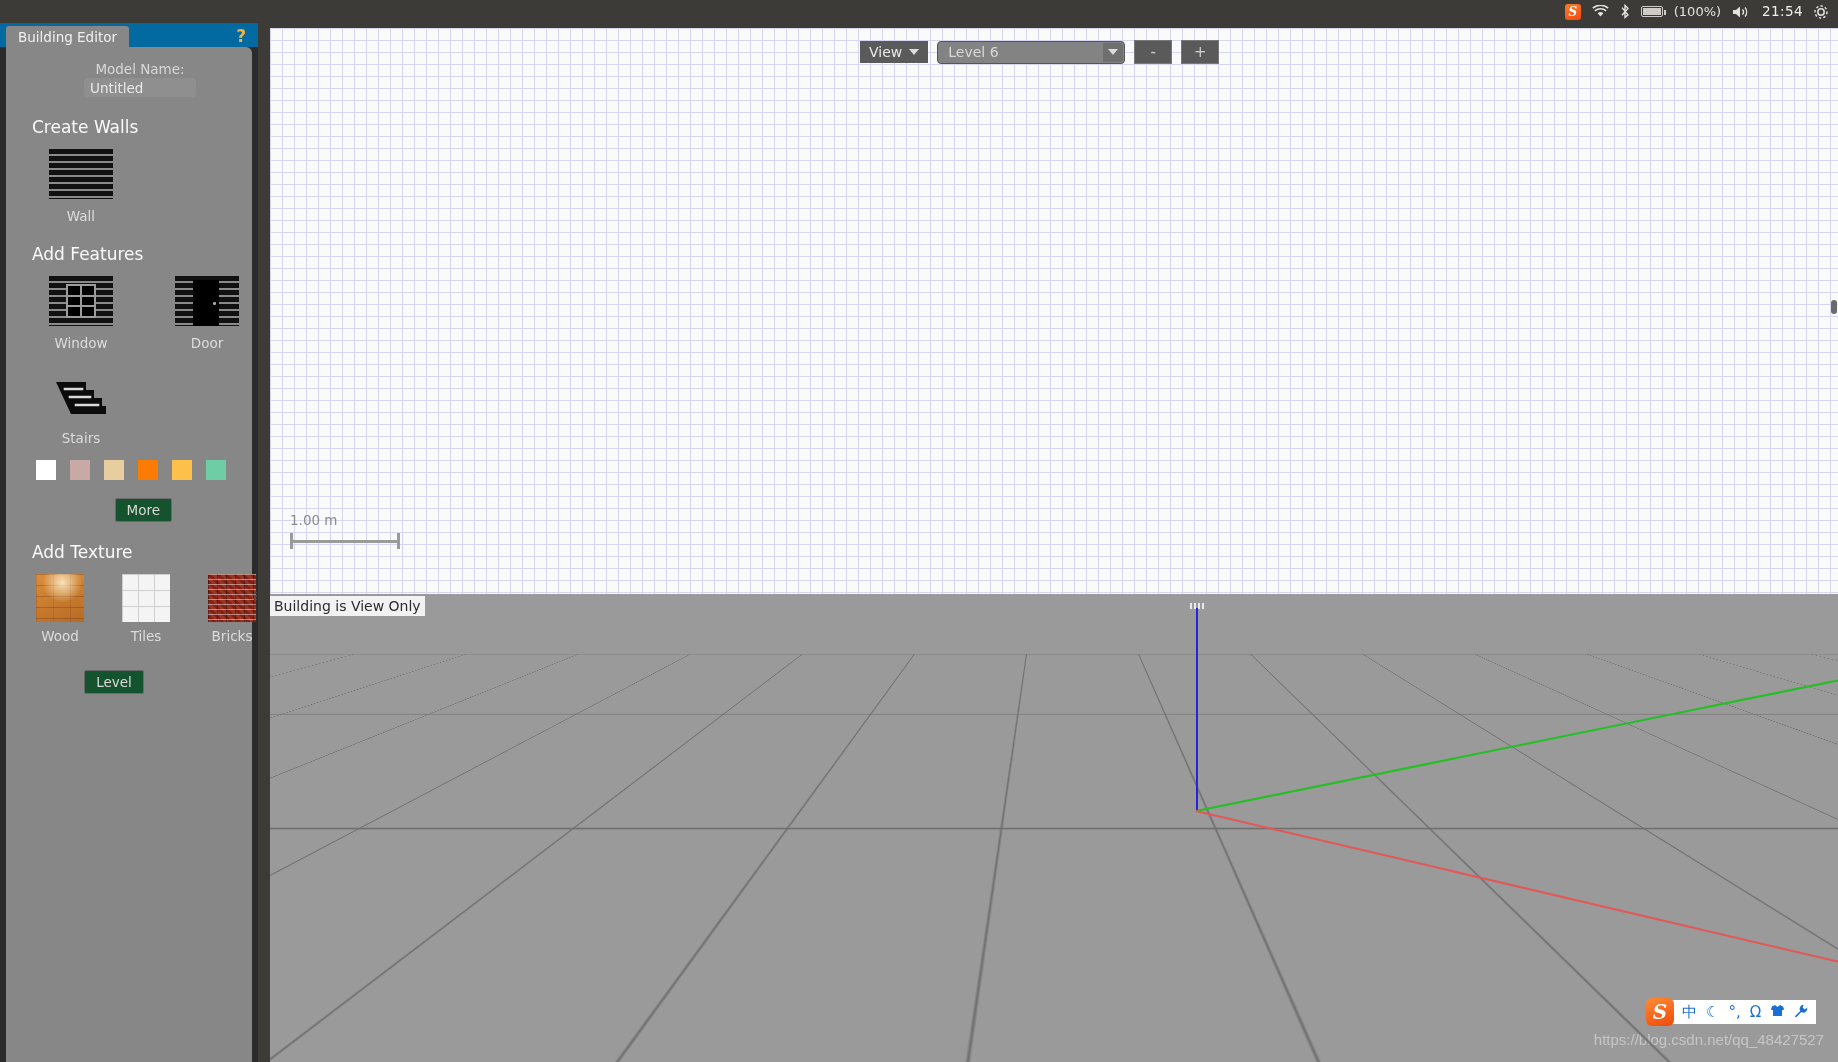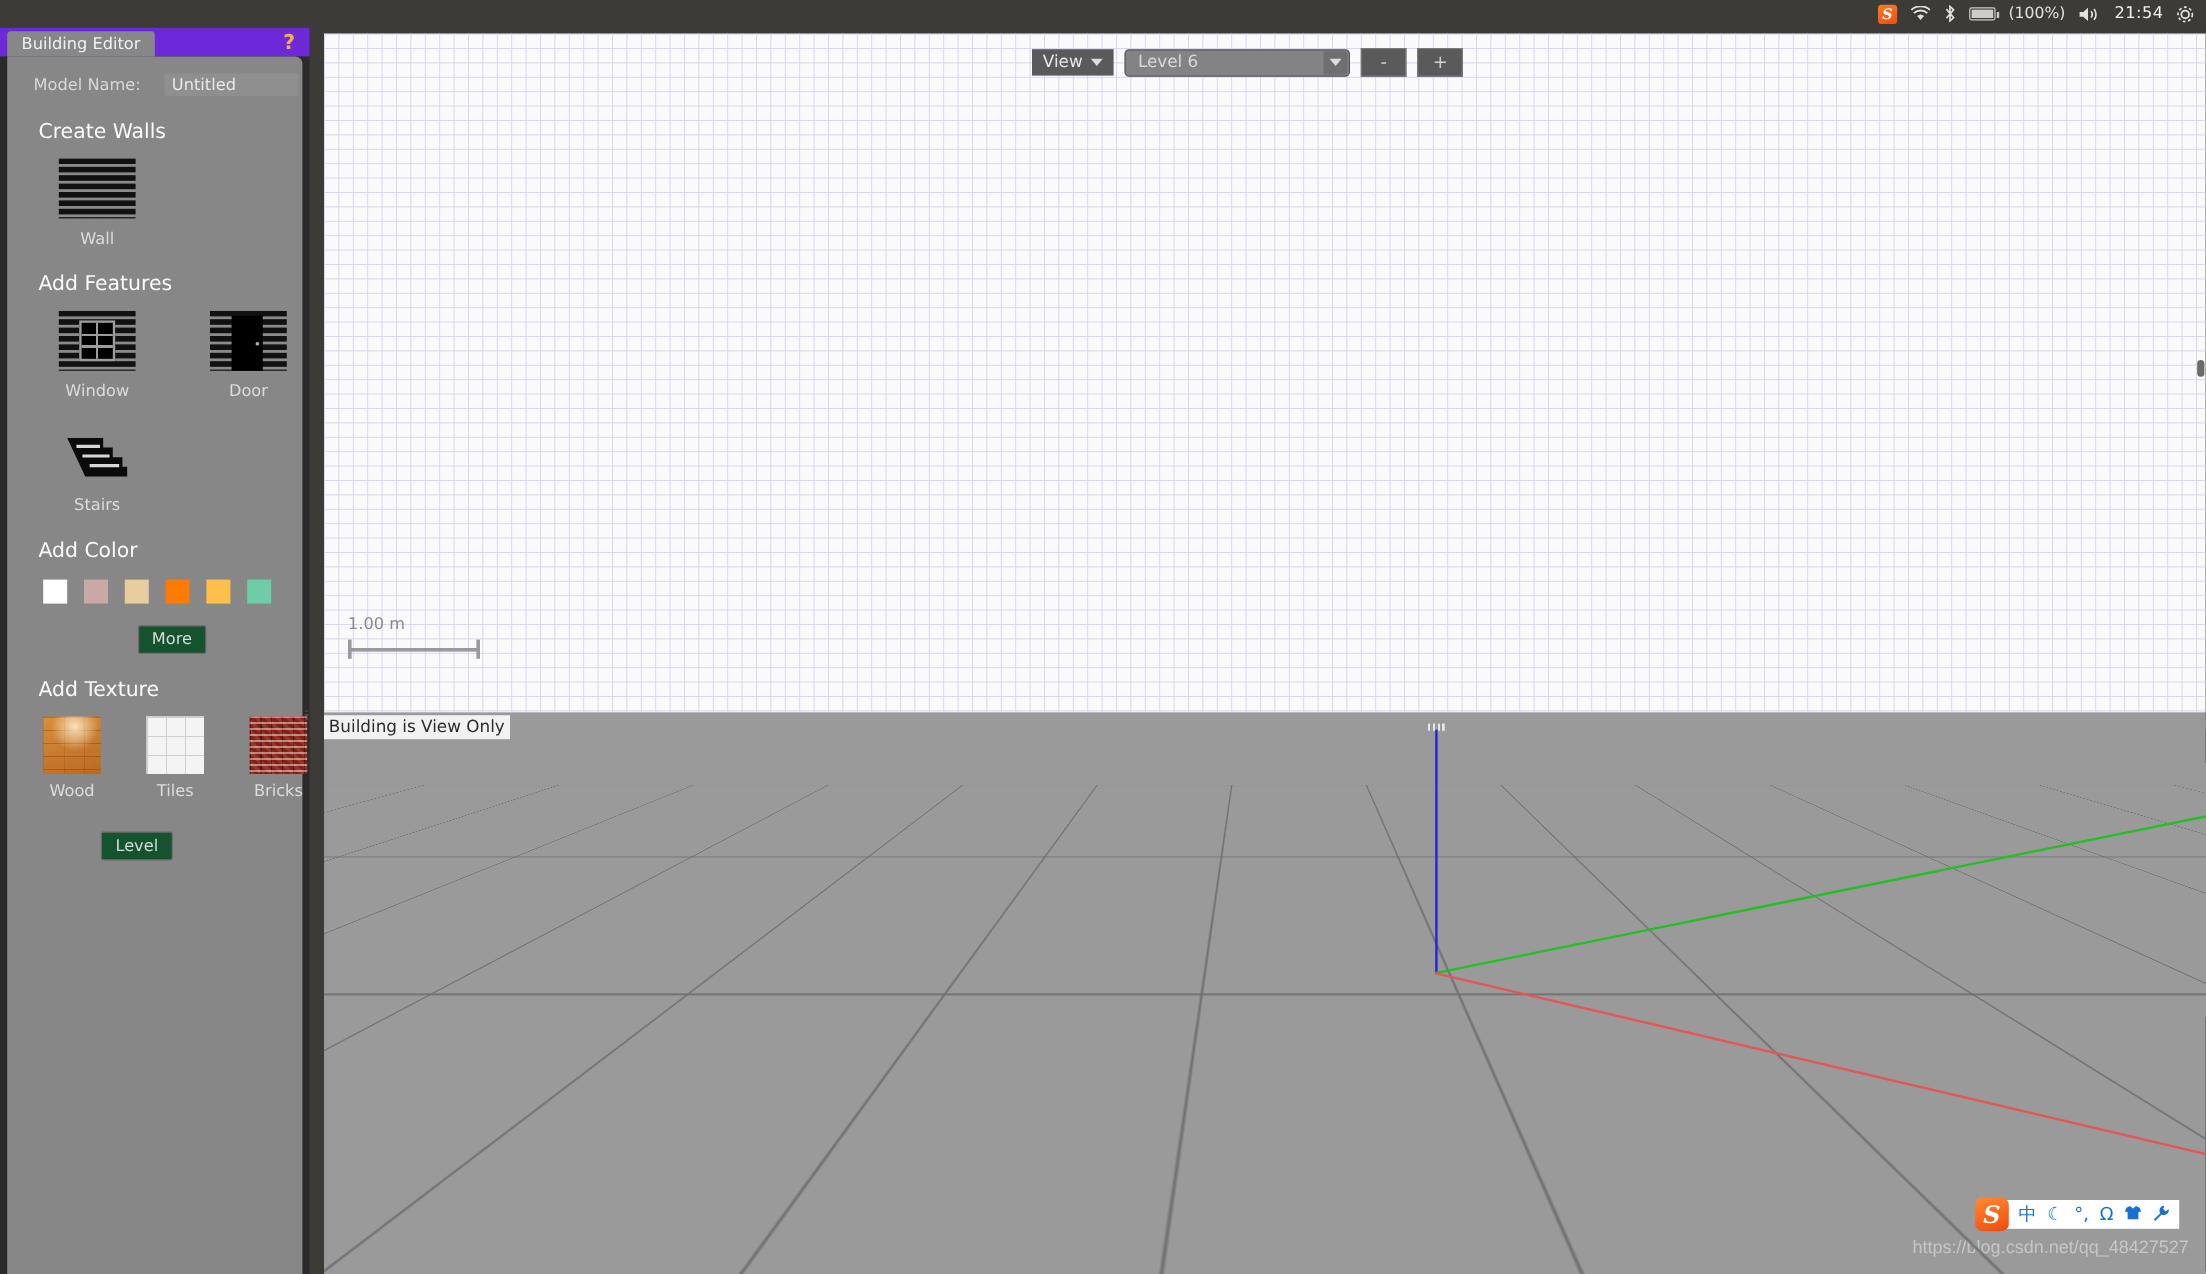--- a/index.html
+++ b/index.html
@@ -24,31 +24,31 @@
     border-radius:2px; position:relative; }
   .batt-body:after { content:""; position:absolute; right:-4px; top:3px;
     width:2px; height:5px; background:#cfccc8; }
   .batt-fill { position:absolute; left:1px; top:1px; right:1px; bottom:1px;
     background:#cfccc8; }
 
   
   #leftpanel { position:absolute; left:0; top:23px; width:258px; height:1039px;
     background:#2b2b2b; }
   #tabstrip { position:absolute; left:0; top:0; width:258px; height:24px;
-    background:#6d28d9; }
+    background:#0369a1; }
   #tab { position:absolute; left:6px; top:3px; height:21px; padding:0 12px;
     background:#878787; color:#f0f0f0; font-size:13.5px;
     display:flex; align-items:center; border-radius:3px 3px 0 0; }
   #helpbtn { position:absolute; right:12px; top:3px; color:#f2b33d;
     font-size:17px; font-weight:bold; cursor:default; }
   #panelbody { position:absolute; left:6px; top:24px; width:246px;
     height:1015px; background:#878787; border-radius:0 6px 0 0; }
 
-  .row-model { display:flex; align-items:center; gap:20px;
-    padding:14px 0 0 22px; }
+  .row-model { display:flex; align-items:center; gap:1px;
+    padding:14px 0 0 22px;flex-direction:column; }
   .lbl { color:#d8d8d8; font-size:13.5px; }
   #modelname { width:112px; height:19px; background:#8f8f8f;
     border:none; border-radius:3px; color:#e8e8e8; font-size:13.5px;
     padding:0 6px; font-family:"DejaVu Sans", sans-serif; }
 
   .section-title { color:#fafafa; font-size:17px; padding:20px 0 0 26px; }
   .tools { display:flex; padding-left:36px; gap:48px; margin-top:12px; }
   .tool { width:78px; text-align:center; cursor:default; }
   .tool .cap { color:#dcdcdc; font-size:13.5px; margin-top:9px;
     display:block; }
@@ -268,21 +268,20 @@
             <path d="M15 18 L39 18 L39 22 L15 22 Z" fill="#d8d8d8"></path>
             <path d="M21 26 L47 26 L47 30 L21 30 Z" fill="#d8d8d8"></path>
             <path d="M10 10 L31 10 L31 14 L10 14 Z M15 18 L39 18 L39 22 L15 22 Z
                      M21 26 L47 26 L47 30 L21 30 Z" fill="none" stroke="#0b0b0b" stroke-width="1.4"></path>
           </svg>
         </div>
         <span class="cap">Stairs</span>
       </div>
     </div>
 
-    <div class="section-title">Add Color</div>
     <div class="swatches">
       <span class="sw" style="background:#ffffff"></span>
       <span class="sw" style="background:#c8a9a3"></span>
       <span class="sw" style="background:#e8cd9e"></span>
       <span class="sw" style="background:#fc7b02"></span>
       <span class="sw" style="background:#fdc04b"></span>
       <span class="sw" style="background:#6fcda5"></span>
     </div>
     <div class="btn-row">
       <button class="btn">More</button>

